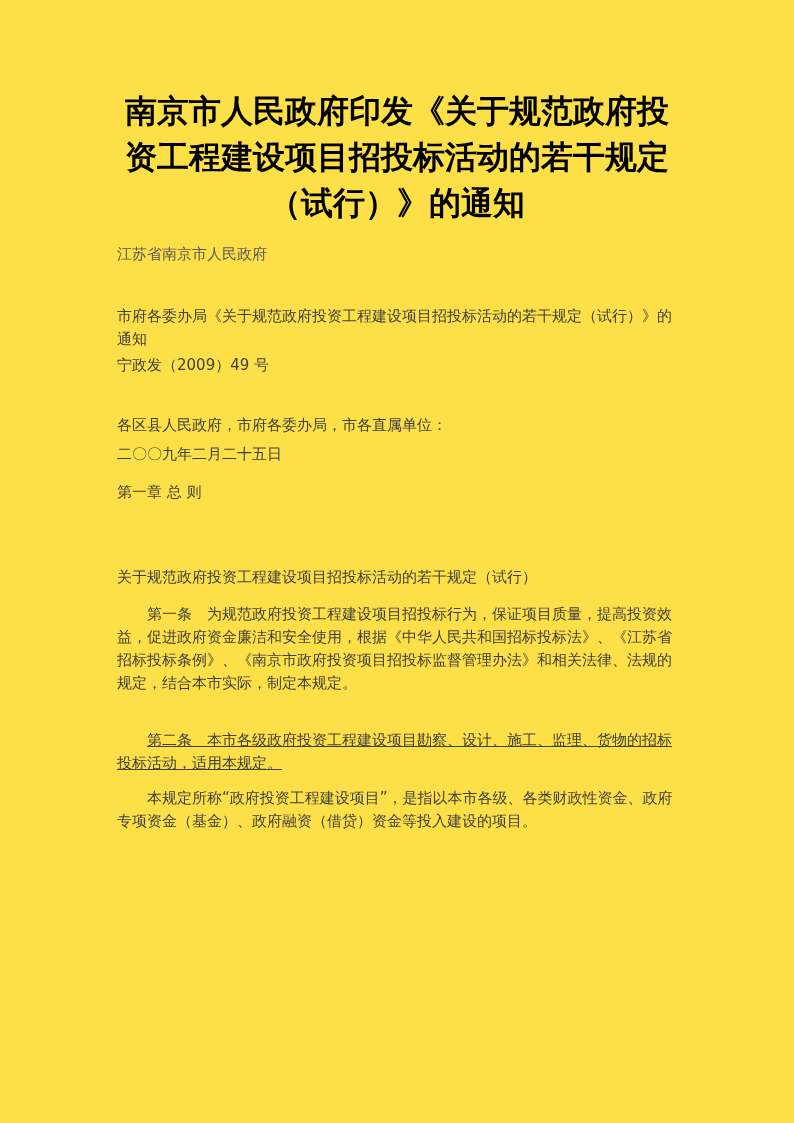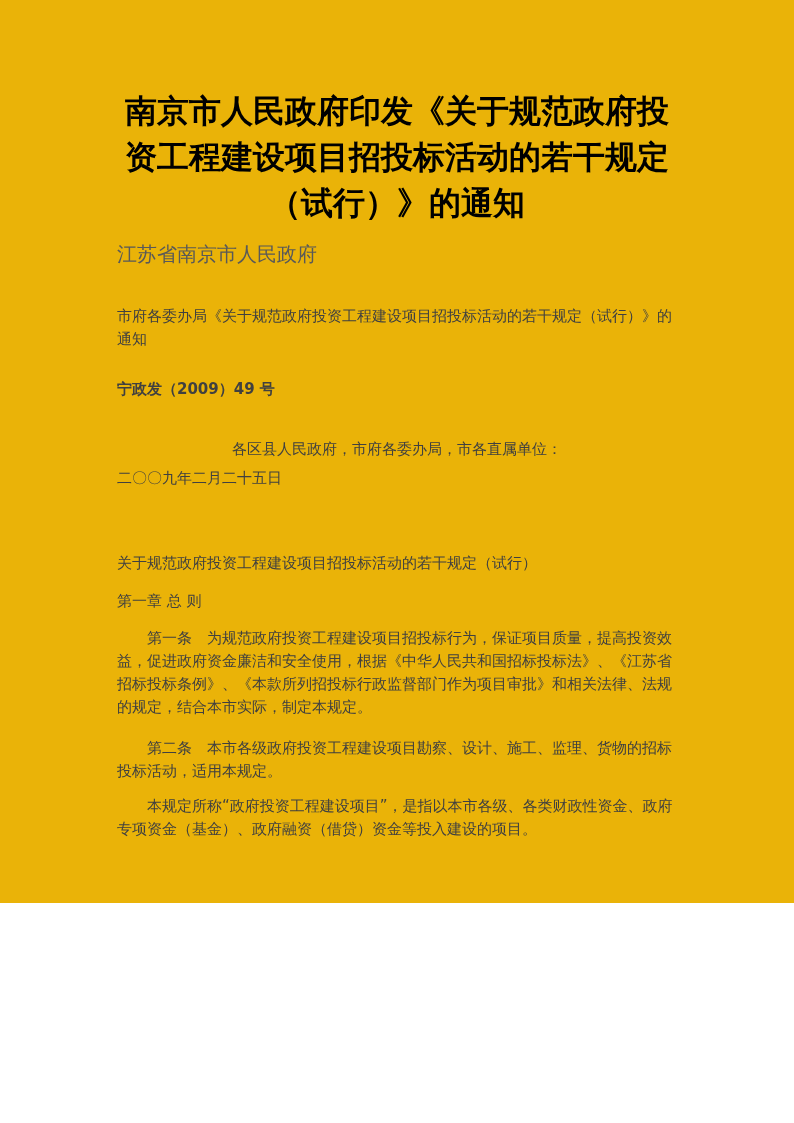--- a/index.html
+++ b/index.html
@@ -9,36 +9,36 @@
   }
   body {
     width: 794px;
     height: 1123px;
     overflow: hidden;
     font-family: "DejaVu Sans", "Liberation Sans", sans-serif;
   }
   .page {
     box-sizing: border-box;
     width: 794px;
-    height: 903px;
+    height: 1123px;
     padding: 88px 117px 0 117px;
-    background: #eab308;
+    background: #fde047;
   }
   .doc-title {
     margin: 0;
     font-family: "DejaVu Serif", "Liberation Serif", serif;
     font-weight: bold;
     font-size: 32px;
     line-height: 46px;
     text-align: center;
     color: #000000;
   }
   .byline {
     margin: 20px 0 0 0;
-    font-size: 20px;
+    font-size: 15px;
     line-height: 17px;
     color: #595959;
   }
   .para {
     margin: 18px 0 0 0;
     font-size: 15px;
     line-height: 23px;
     color: #404040;
     text-align: left;
   }
@@ -47,22 +47,22 @@
   }
 </style>
 </head>
 <body>
 
 <div class="page">
   <h1 class="doc-title">南京市人民政府印发《关于规范政府投资工程建设项目招投标活动的若干规定（试行）》的通知</h1>
   <div class="byline">江苏省南京市人民政府</div>
   <div>
       <p class="para" style="margin-top: 42px;">市府各委办局《关于规范政府投资工程建设项目招投标活动的若干规定（试行）》的通知</p>
-      <p class="para" style="margin-top: 27px; font-weight: bold;">宁政发（2009）49 号</p>
-      <p class="para" style="margin-top: 37px; text-align: center;">各区县人民政府，市府各委办局，市各直属单位：</p>
+      <p class="para" style="margin-top: 3px;">宁政发（2009）49 号</p>
+      <p class="para" style="margin-top: 37px;">各区县人民政府，市府各委办局，市各直属单位：</p>
       <p class="para" style="margin-top: 6px;">二〇〇九年二月二十五日</p>
+      <p class="para" style="margin-top: 15px;">第一章 总 则</p>
       <p class="para" style="margin-top: 62px;">关于规范政府投资工程建设项目招投标活动的若干规定（试行）</p>
-      <p class="para" style="margin-top: 15px;">第一章 总 则</p>
-      <p class="para indent" style="margin-top: 14px;">第一条　为规范政府投资工程建设项目招投标行为，保证项目质量，提高投资效益，促进政府资金廉洁和安全使用，根据《中华人民共和国招标投标法》、《江苏省招标投标条例》、《本款所列招投标行政监督部门作为项目审批》和相关法律、法规的规定，结合本市实际，制定本规定。</p>
-      <p class="para indent" style="margin-top: 18px;">第二条　本市各级政府投资工程建设项目勘察、设计、施工、监理、货物的招标投标活动，适用本规定。</p>
+      <p class="para indent" style="margin-top: 14px;">第一条　为规范政府投资工程建设项目招投标行为，保证项目质量，提高投资效益，促进政府资金廉洁和安全使用，根据《中华人民共和国招标投标法》、《江苏省招标投标条例》、《南京市政府投资项目招投标监督管理办法》和相关法律、法规的规定，结合本市实际，制定本规定。</p>
+      <p class="para indent" style="margin-top: 34px; text-decoration: underline;">第二条　本市各级政府投资工程建设项目勘察、设计、施工、监理、货物的招标投标活动，适用本规定。</p>
       <p class="para indent" style="margin-top: 12px;">本规定所称“政府投资工程建设项目”，是指以本市各级、各类财政性资金、政府专项资金（基金）、政府融资（借贷）资金等投入建设的项目。</p>
     </div>
 </div>
 
 </body></html>

